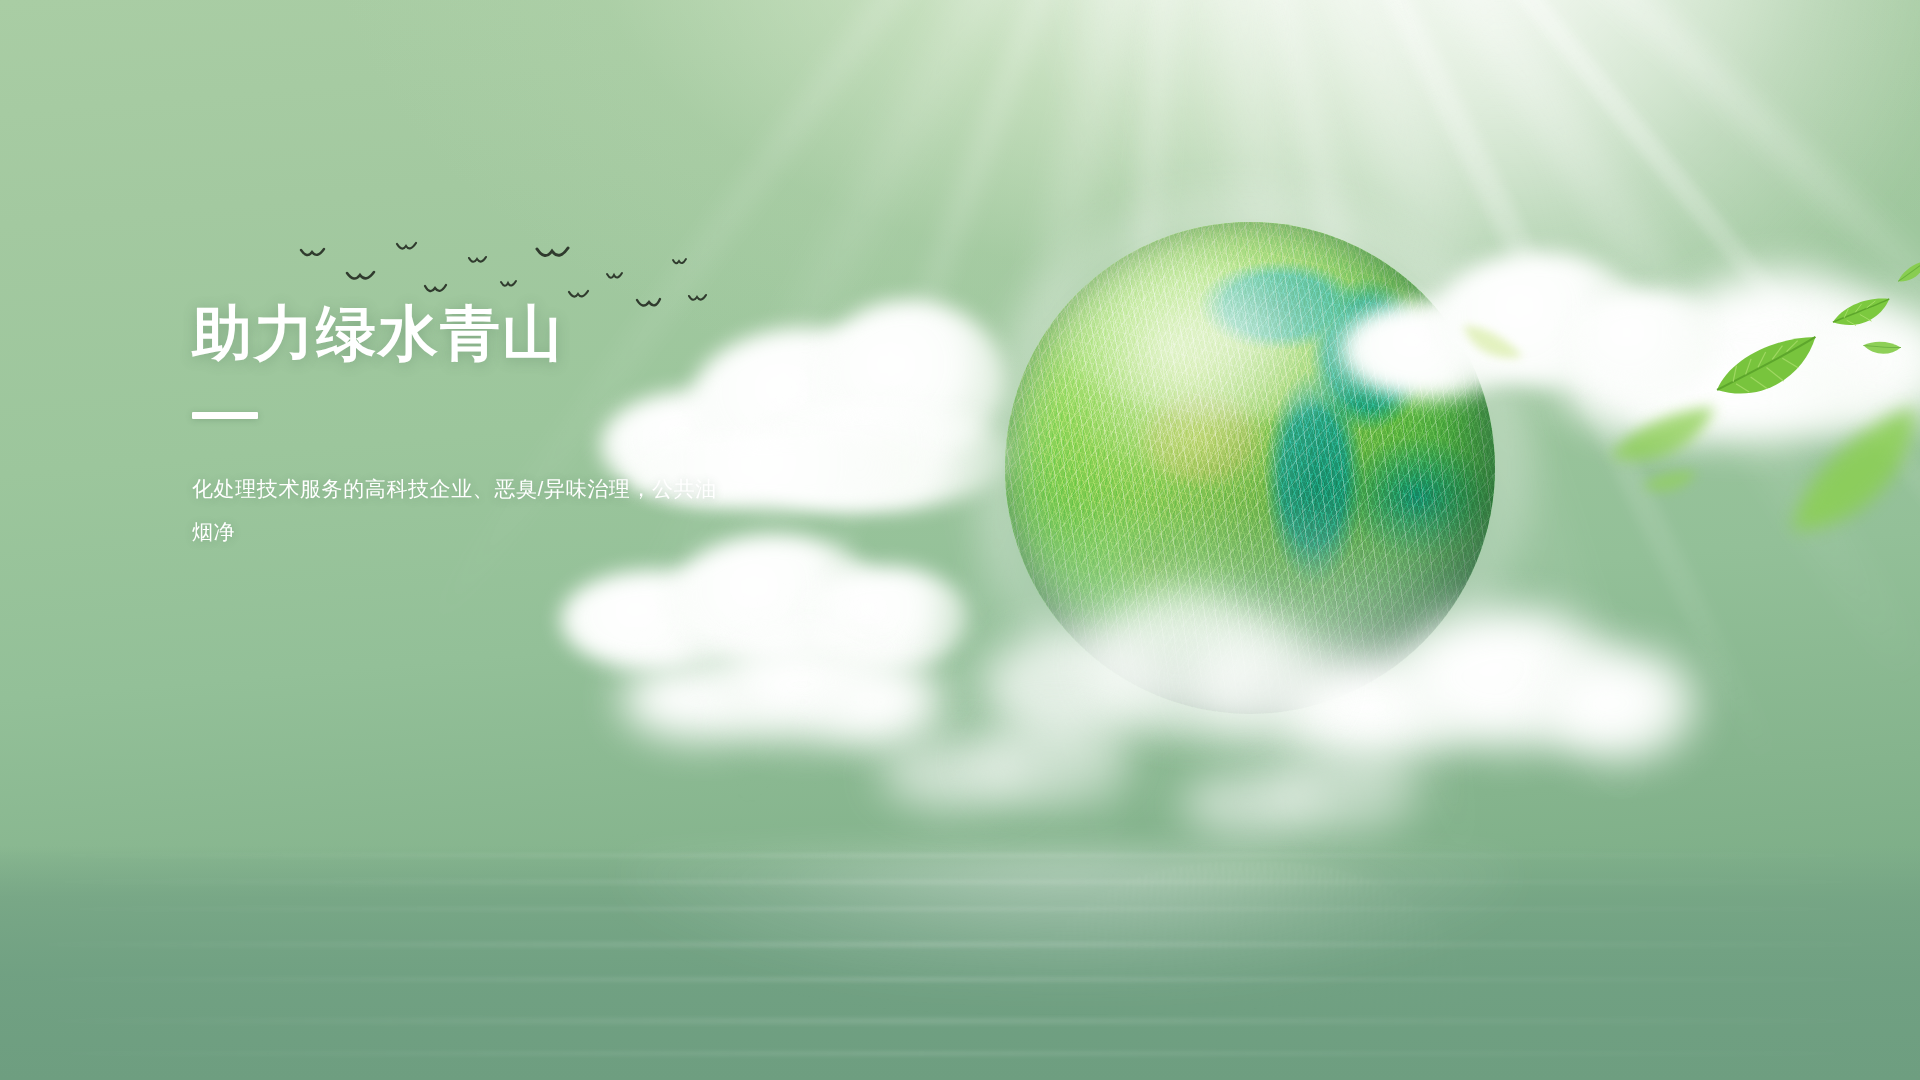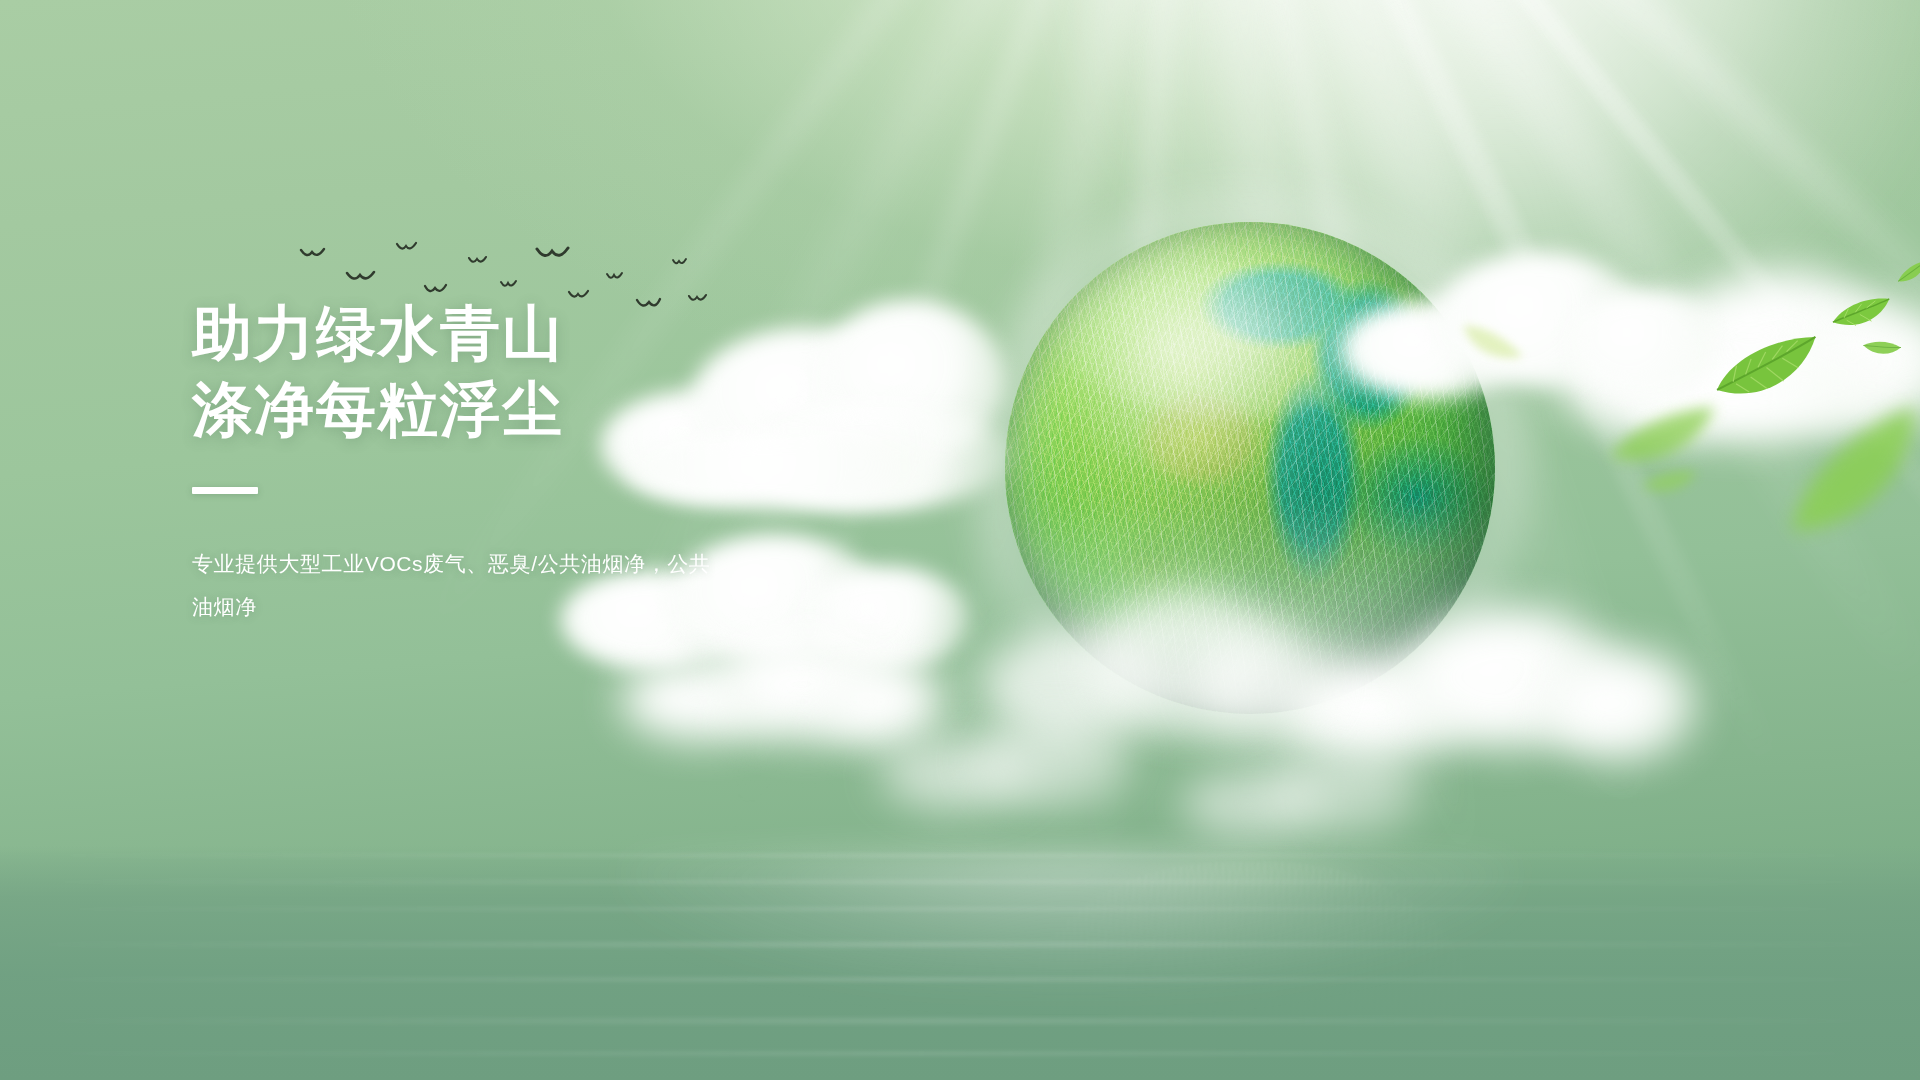--- a/index.html
+++ b/index.html
@@ -442,21 +442,20 @@
 
   <div class="leaf" style="left:1455px; top:330px; transform:rotate(38deg); filter:blur(4px); opacity:.55;">
     <svg width="70" height="30" viewBox="0 0 70 30">
       <path d="M2 16 C18 3 46 -1 68 4 C50 26 22 30 2 16 Z" fill="#cfe88f"></path>
     </svg>
   </div>
 
   <div class="copy">
     <div class="headline">
       <div>助力绿水青山</div>
-      <div>涤净每粒浮尘</div>
     </div>
     <div class="divider"></div>
     <div class="subcopy">
-      <span class="sub-line">专业提供大型工业VOCs废气、恶臭/公共油烟净，公共油烟净</span>
+      <span class="sub-line">化处理技术服务的高科技企业、恶臭/异味治理，公共油烟净</span>
     </div>
   </div>
 
 </div>
 
 </body></html>

